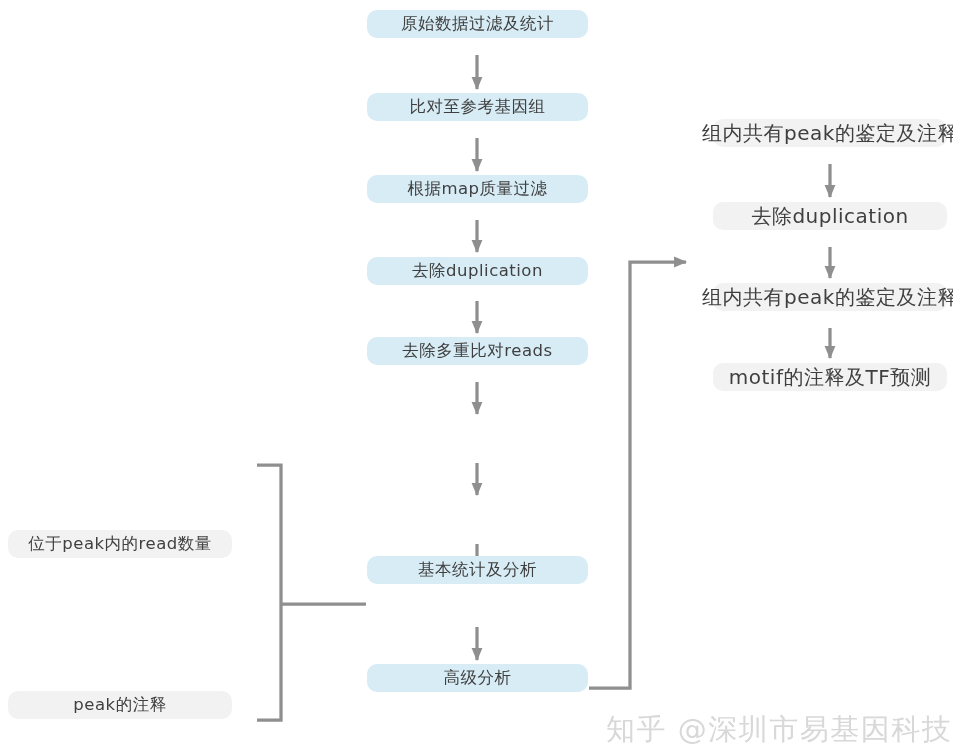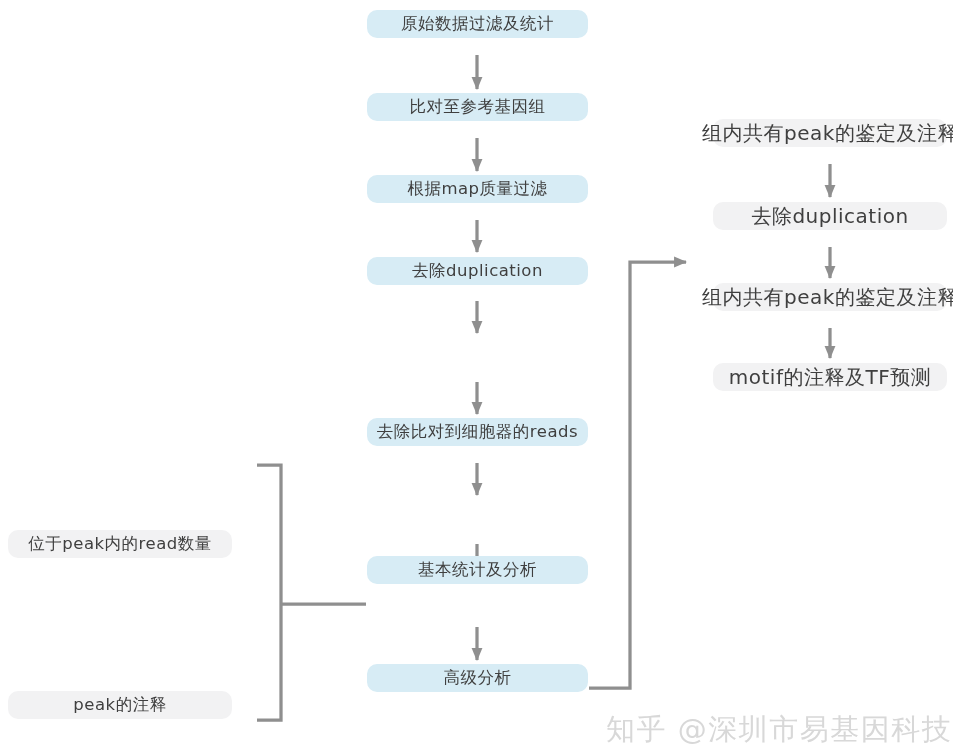--- a/index.html
+++ b/index.html
@@ -107,22 +107,22 @@
     </div>
   <div class="box main" style="top:93px">
       <span>比对至参考基因组</span>
     </div>
   <div class="box main" style="top:175px">
       <span>根据map质量过滤</span>
     </div>
   <div class="box main" style="top:257px">
       <span>去除duplication</span>
     </div>
-  <div class="box main" style="top:418px">
-      <span>去除比对到细胞器的reads</span>
+  <div class="box main" style="top:337px">
+      <span>去除多重比对reads</span>
     </div>
   <div class="box main" style="top:556px">
       <span>基本统计及分析</span>
     </div>
   <div class="box main" style="top:664px">
       <span>高级分析</span>
     </div>
 
   <div class="box left-side" style="top:530px">
       <span>位于peak内的read数量</span>

